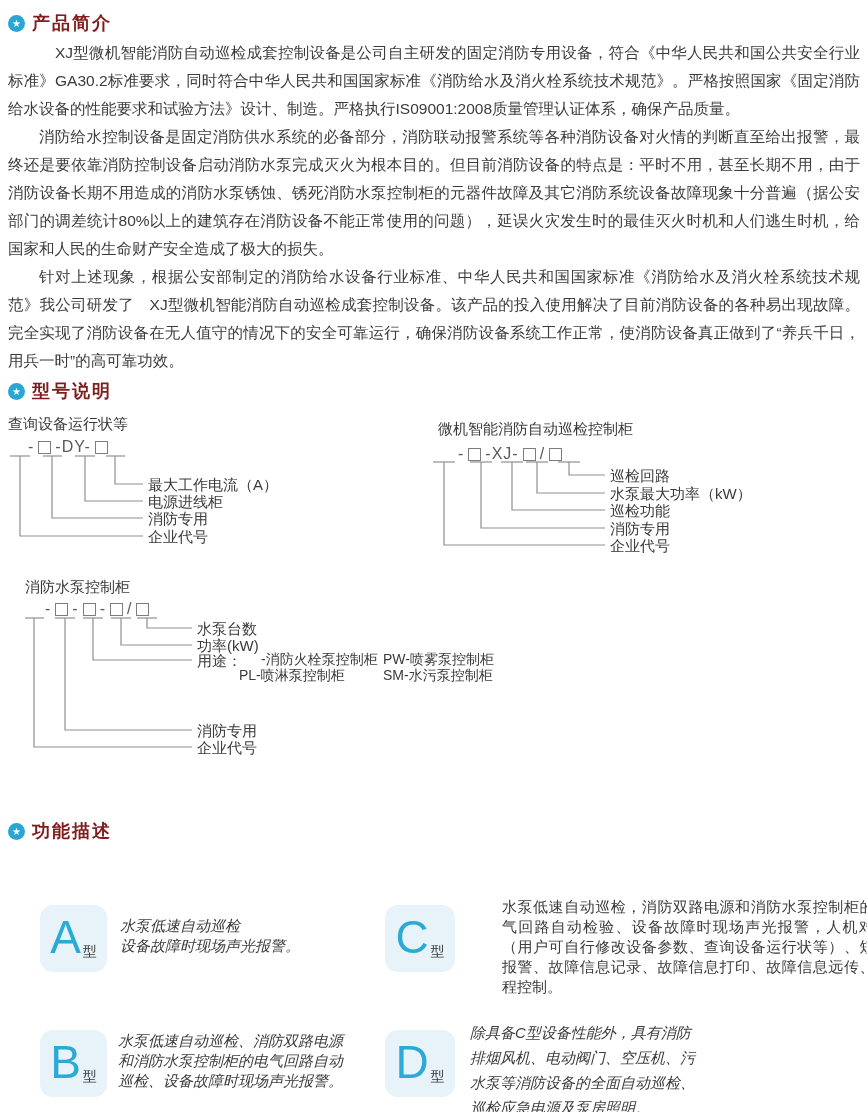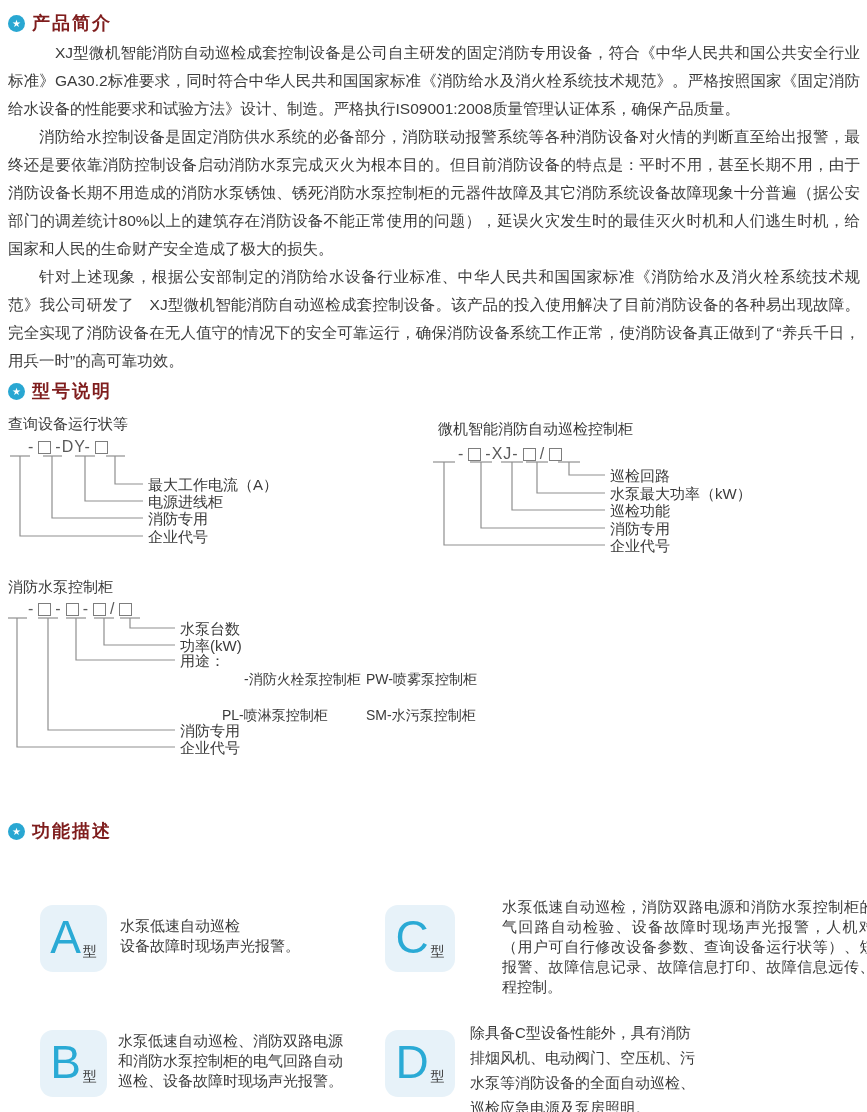--- a/index.html
+++ b/index.html
@@ -21,30 +21,30 @@
 
   
   .diagram{position:absolute;font-size:15px;color:#3a3a3a;}
   .dg-title{position:absolute;white-space:nowrap;}
   .code-row{position:absolute;display:flex;align-items:center;gap:4px;color:#5a5a5a;
             font-size:16px;letter-spacing:1px;}
   .sq{width:11px;height:11px;border:1.5px solid #7d7d7d;display:inline-block;}
   .lines{position:absolute;left:0;top:0;}
   .dg-label{position:absolute;white-space:nowrap;}
   .usage{position:absolute;font-size:14px;line-height:15.5px;white-space:nowrap;}
-  .usage-row{display:flex;margin-top:20px;}
+  .usage-row{display:flex;}
   .usage-c1{width:144px;box-sizing:border-box;}
   .usage-c1.pad{padding-left:22px;}
 
   
   .feat-box{position:absolute;background:#e7f2f9;border-radius:13px;display:flex;justify-content:center;}
   .feat-letter{font-size:46px;color:#2aaad5;line-height:1;margin-top:9px;}
   .feat-suffix{font-size:14px;color:#3b3b3b;align-self:flex-end;margin-bottom:11px;margin-left:2px;}
   .feat-desc{position:absolute;font-size:15px;color:#3b3b3b;line-height:20px;}
-  .pre{white-space:pre-line;}
+  .pre{white-space:pre-line;font-style:italic;}
   .feat-desc.just{text-align:justify;margin-left:32px;}
   .lh25{line-height:25px;}
 </style>
 </head>
 <body>
 
 <div id="page">
 
   <div class="sec-header" style="top:11px">
     <span class="sec-icon">★</span>
@@ -112,21 +112,21 @@
         <path d="M11,42 V125 H172"></path>
       </g>
     </svg>
     <div class="dg-label" style="left:177px;top:47px">巡检回路</div>
     <div class="dg-label" style="left:177px;top:65px">水泵最大功率（kW）</div>
     <div class="dg-label" style="left:177px;top:82px">巡检功能</div>
     <div class="dg-label" style="left:177px;top:100px">消防专用</div>
     <div class="dg-label" style="left:177px;top:117px">企业代号</div>
   </div>
 
-  <div class="diagram" style="left:8px;top:578px;width:560px;height:190px">
+  <div class="diagram" style="left:25px;top:578px;width:560px;height:190px">
     <div class="dg-title" style="left:0;top:0">消防水泵控制柜</div>
     <div class="code-row" style="left:20px;top:22px">
       <span>-</span>
       <span class="sq"></span>
       <span>-</span>
       <span class="sq"></span>
       <span>-</span>
       <span class="sq"></span>
       <span>/</span>
       <span class="sq"></span>

